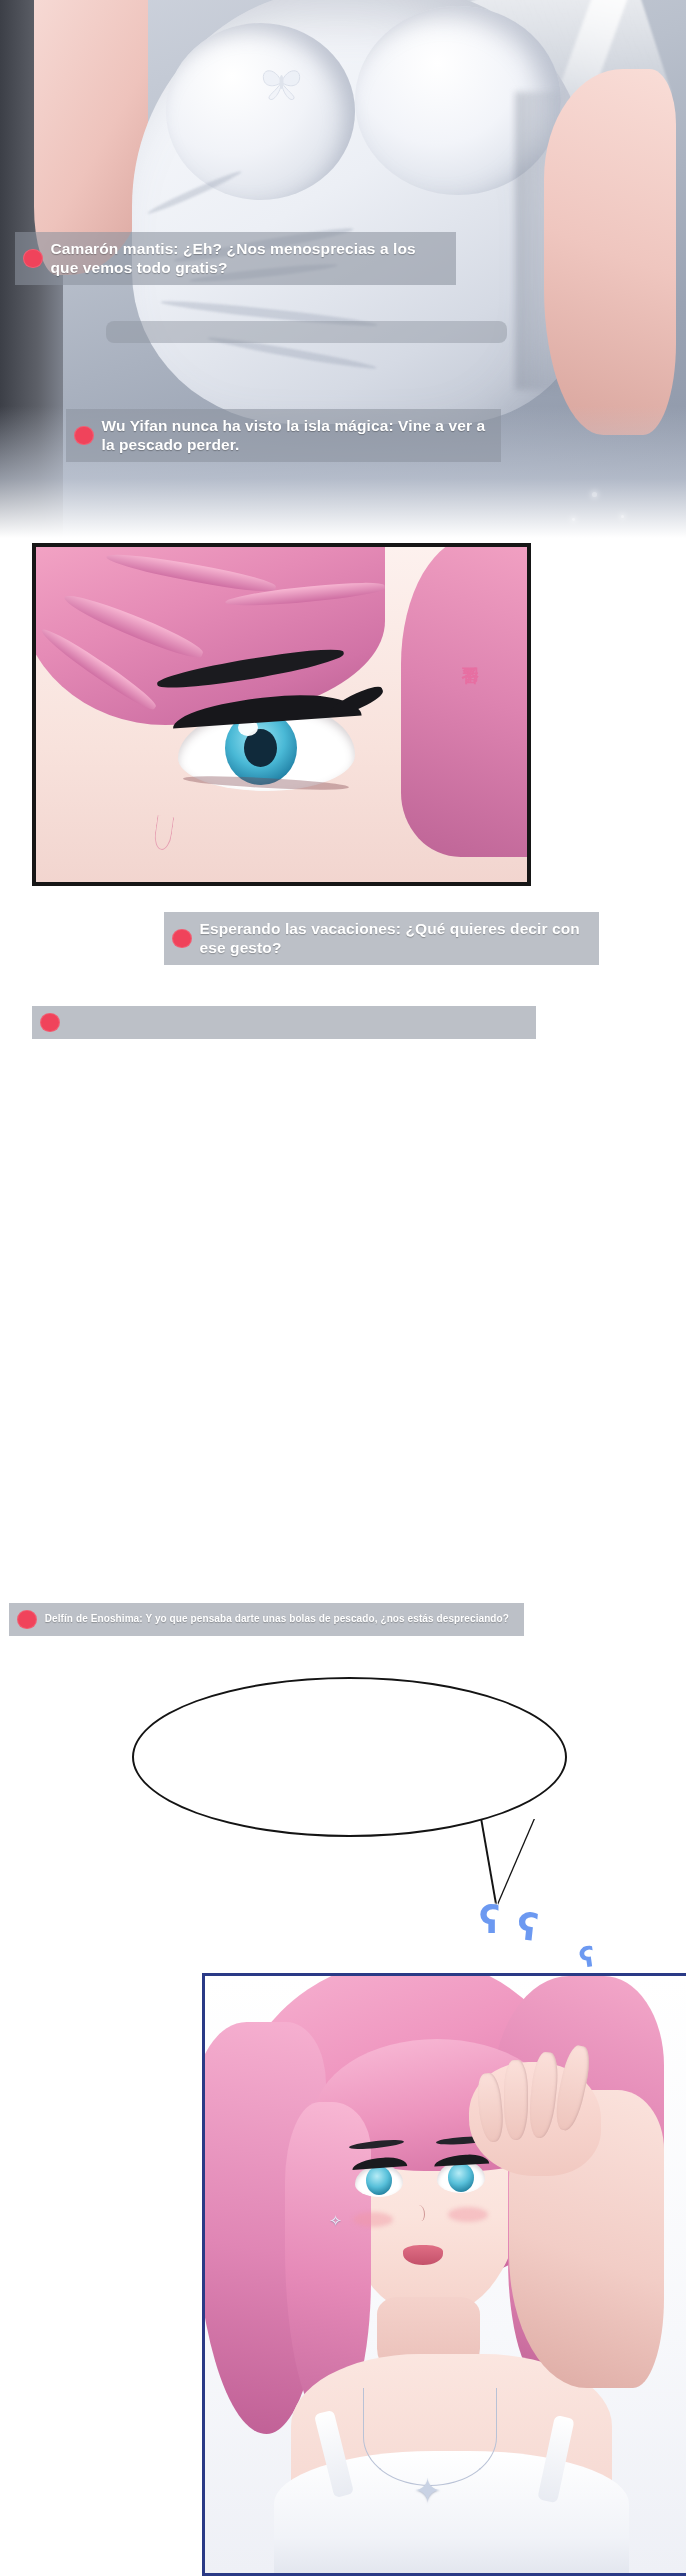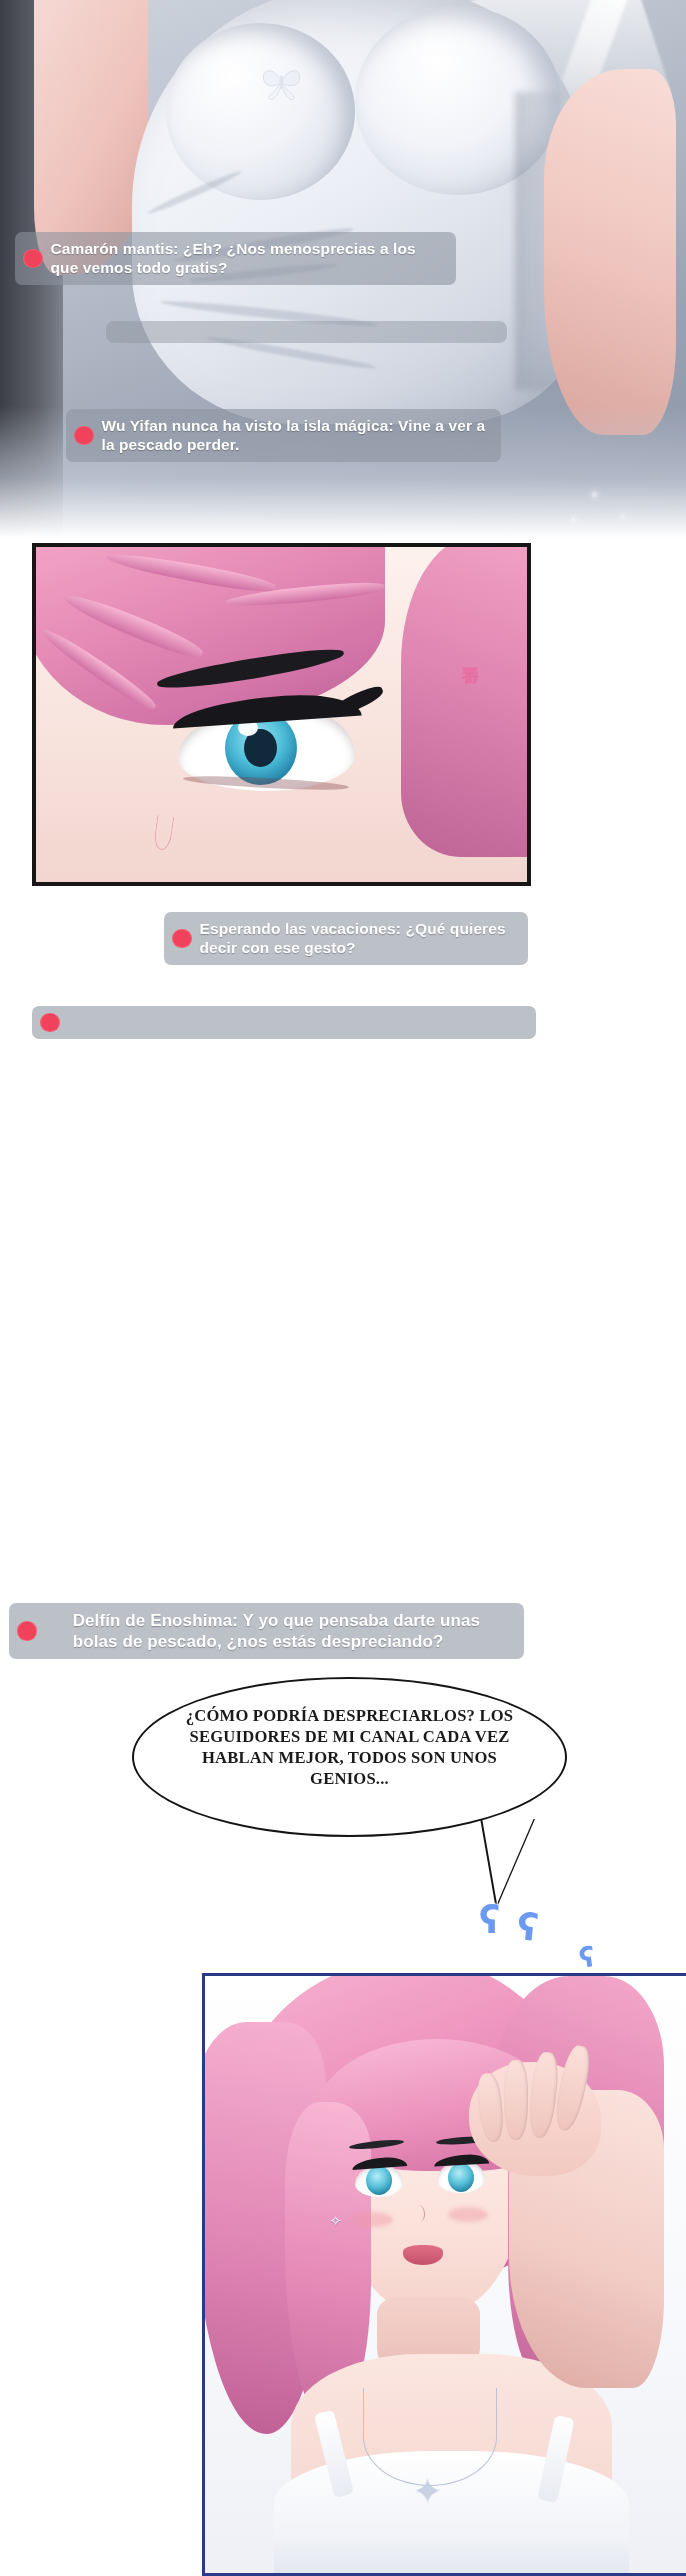--- a/index.html
+++ b/index.html
@@ -121,21 +121,21 @@
     box-shadow: 0 0 5.7px 1.7px rgba(255,255,255,0.85);
   }
 
   
   .chat {
     position: absolute;
     display: flex;
     align-items: center;
     gap: 8px;
     background: rgba(140,146,158,0.58);
-    border-radius: 7px;
+    border-radius: 0;
     padding: 6.9px 11.4px 6.9px 8px;
     box-sizing: border-box;
   }
   .chat .dot {
     flex: 0 0 auto;
     width: 19.5px;
     height: 19.5px;
     border-radius: 50%;
     background: #f0435b;
     box-shadow: 0 0 0 1.1px rgba(255,255,255,0.15) inset;
@@ -151,26 +151,26 @@
     position: absolute;
     background: rgba(140,146,158,0.45);
     border-radius: 8px;
   }
 
   #chat-mantis { left: 15px;  top: 232px;  width: 441px; }
   #chat-mantis .msg { font-size: 15.5px; }
   #chat-bar-1 { left: 106px; top: 321px; width: 401px; height: 22px; }
   #chat-wuyifan { left: 66px; top: 409px; width: 435px; }
   #chat-wuyifan .msg { font-size: 15.5px; }
-  #chat-vacaciones { left: 164px; top: 912px; width: 364px; }
+  #chat-vacaciones { left: 164px; top: 912px; width: 435px; }
   #chat-vacaciones .msg { font-size: 15.5px; }
   #chat-primavera { left: 32px;  top: 1006px; width: 504px; }
   #chat-primavera .msg { font-size: 13.7px; }
   #chat-delfin { left: 9.2px; top: 1603px; width: 515px; }
-  #chat-delfin .msg { font-size: 17px; margin-left: 28px; }
+  #chat-delfin .msg { font-size: 10px; }
 
   
   .panel-eye {
     position: absolute;
     left: 32px;
     top: 543px;
     width: 499px;
     height: 343px;
     border: 4px solid #161616;
     box-sizing: border-box;
@@ -618,21 +618,20 @@
   </div>
 
   <div class="chat" id="chat-delfin">
     <span class="dot"></span>
     <span class="msg">Delfín de Enoshima: Y yo que pensaba darte unas bolas de pescado, ¿nos estás despreciando?</span>
   </div>
 
   <div class="balloon">
     <div class="tail"></div>
     <div class="body"></div>
-    <div class="txt">¿CÓMO PODRÍA DESPRECIARLOS? LOS SEGUIDORES DE MI CANAL CADA VEZ HABLAN MEJOR, TODOS SON UNOS GENIOS...</div>
   </div>
 
   <div class="swirl" style="left:479px; top:1899px; transform:rotate(0deg);">ʕ</div>
   <div class="swirl" style="left:517px; top:1906px; transform:rotate(6deg);">ʕ</div>
   <div class="swirl" style="left:579px; top:1941px; font-size:27.5px; transform:rotate(-8deg);">ʕ</div>
 
   <div class="panel-bottom">
     <div class="pb-hair-main"></div>
     <div class="pb-hair-left"></div>
     <div class="pb-hair-right"></div>

